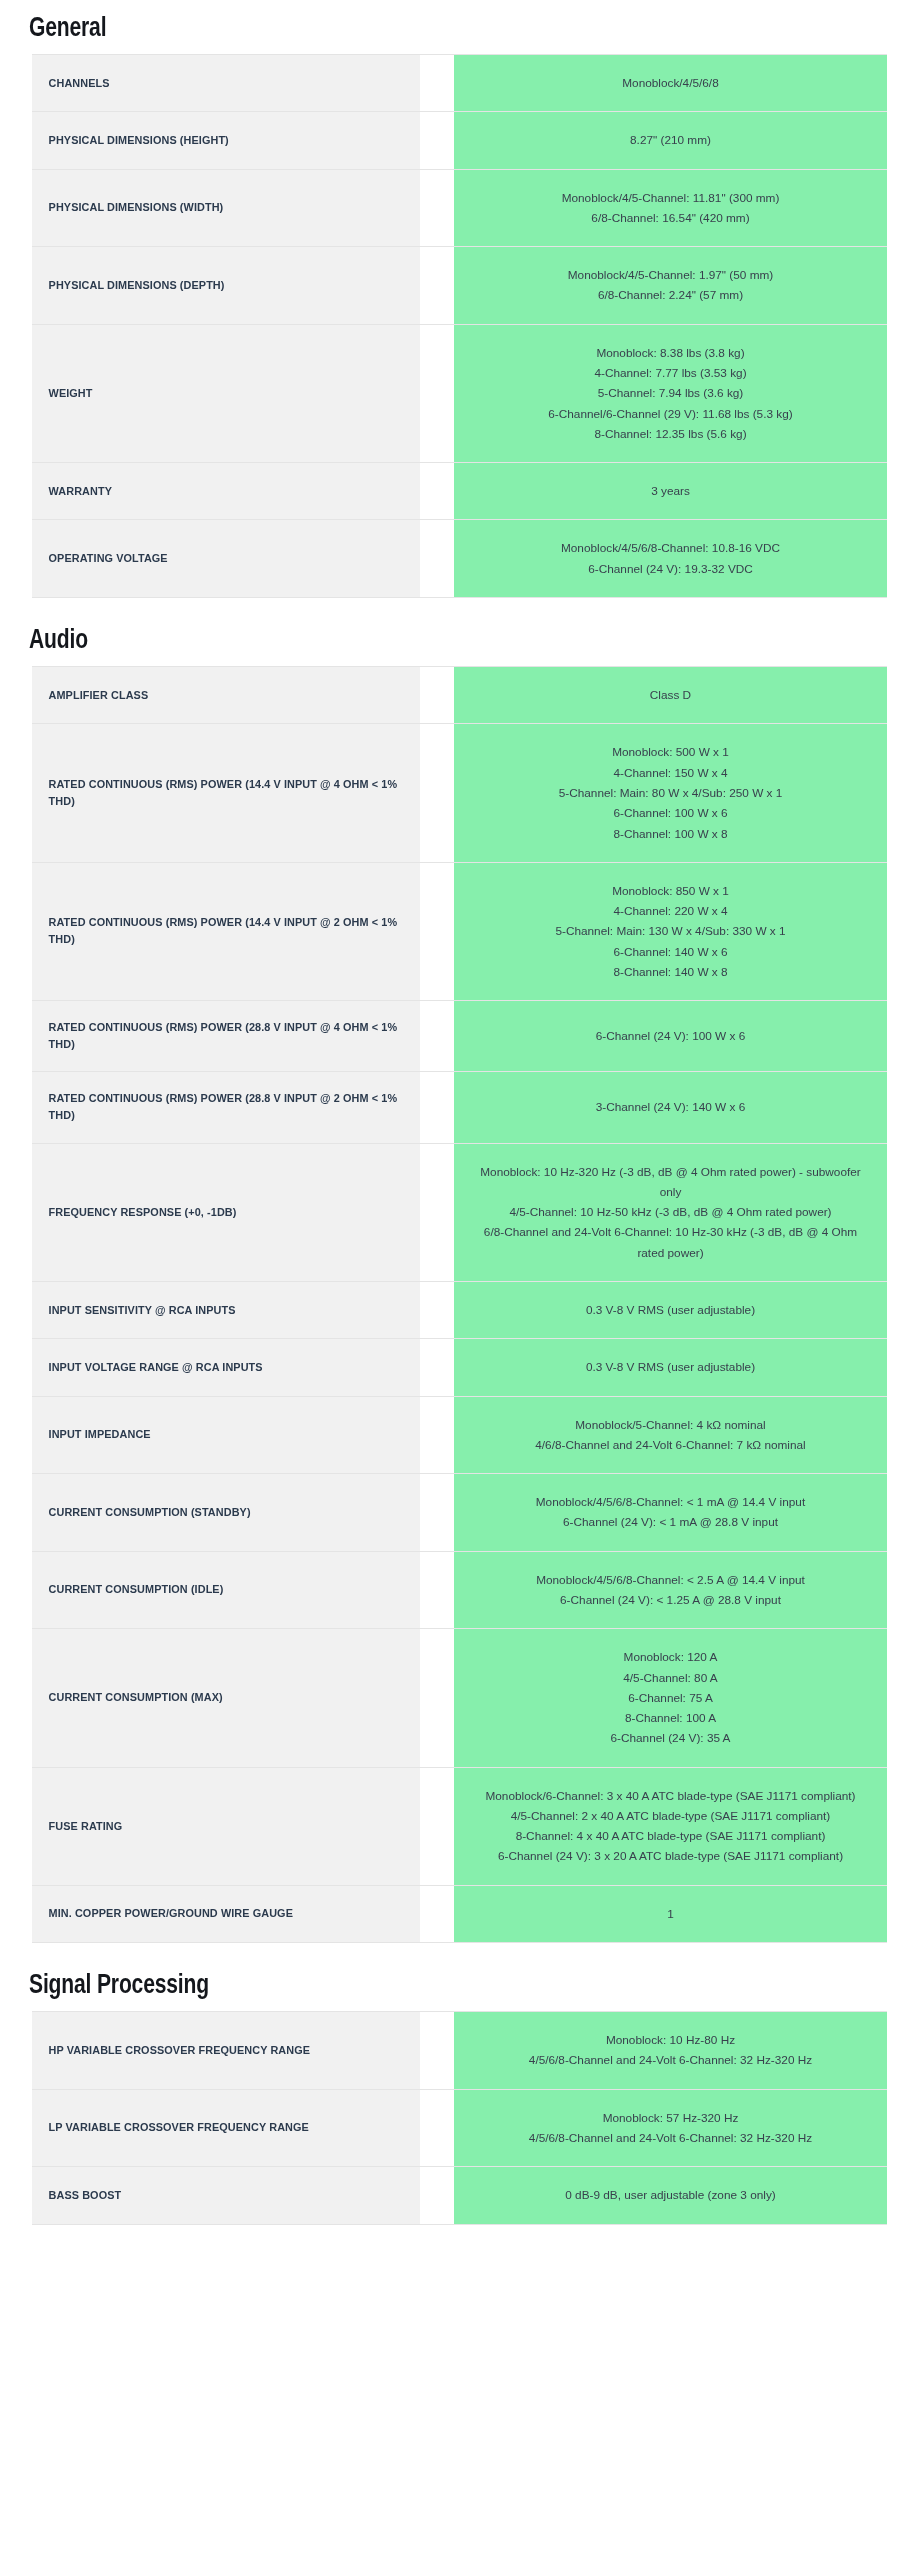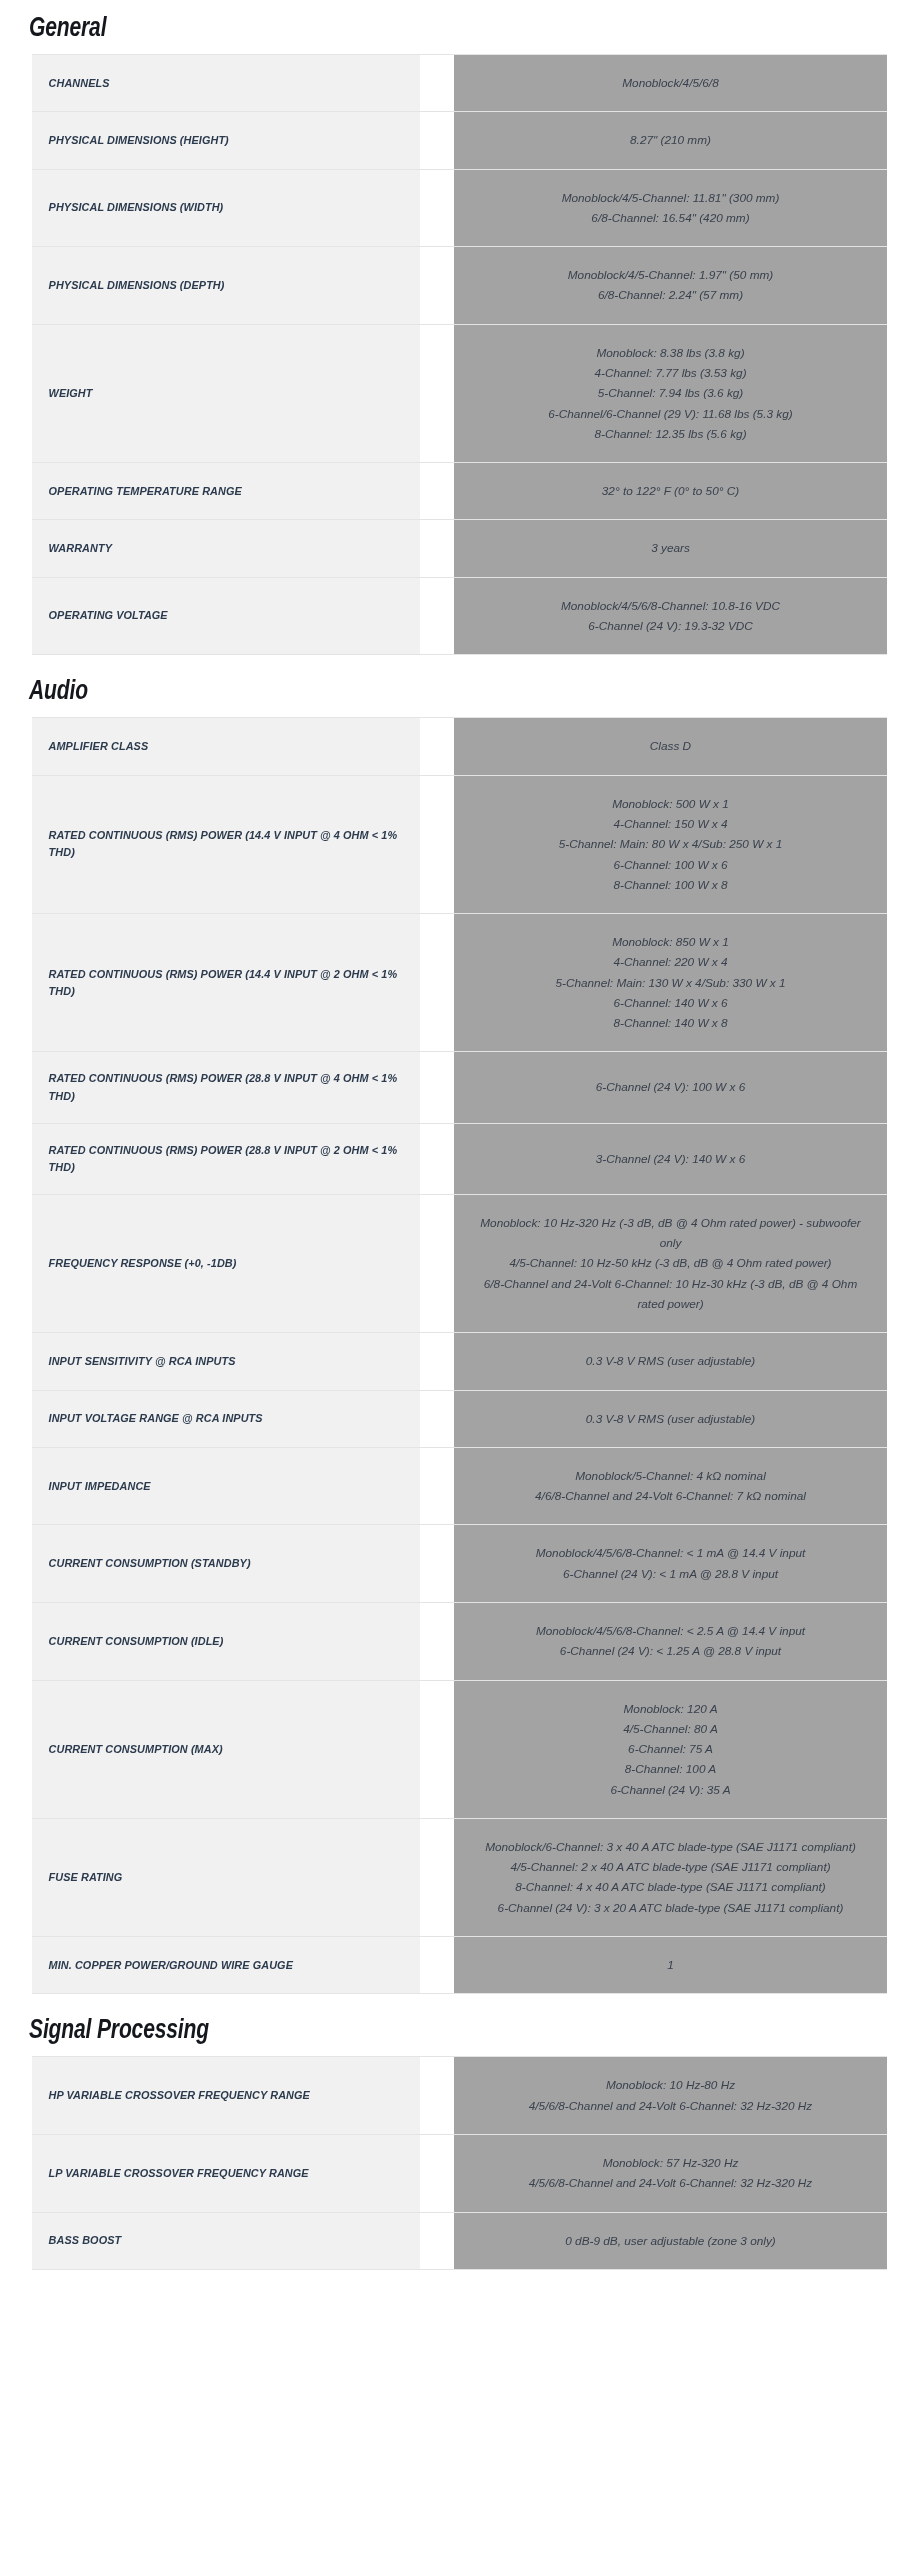--- a/index.html
+++ b/index.html
@@ -12,22 +12,21 @@
     font-family: "Liberation Sans", sans-serif;
     color: #2c3e50;
     -webkit-font-smoothing: antialiased;
   }
   .page {
     width: 919px;
     box-sizing: border-box;
     padding: 0 32px 0 32px;
   }
   .spec-section {
-    margin-bottom: 8px;
-    font-style: italic;
+    margin-bottom: 14px;
   }
   .section-heading {
     font-family: "Liberation Sans Narrow", "Liberation Sans", sans-serif;
     font-size: 27px;
     font-weight: 700;
     line-height: 1.1;
     color: #14171c;
     letter-spacing: -0.2px;
     padding: 13px 0 11.4px 0;
     margin: 0 0 0 -3.2px;
@@ -57,21 +56,21 @@
     font-weight: 700;
     line-height: 1.45;
     letter-spacing: 0.1px;
     color: #2b3a4d;
     text-transform: uppercase;
     box-sizing: border-box;
     transform: scaleX(0.92);
     transform-origin: left center;
   }
   .spec-value {
-    background: #a3a3a3;
+    background: #86efac;
     vertical-align: middle;
     padding: 18px 24px;
     font-size: 11.8px;
     font-weight: 400;
     line-height: 1.72;
     color: #38414d;
     text-align: center;
     box-sizing: border-box;
     white-space: pre-line;
   }
@@ -104,24 +103,20 @@
           </tr>
           <tr class="spec-row">
             <td class="spec-label">WEIGHT</td>
             <td class="spec-value">Monoblock: 8.38 lbs (3.8 kg)
 4-Channel: 7.77 lbs (3.53 kg)
 5-Channel: 7.94 lbs (3.6 kg)
 6-Channel/6-Channel (29 V): 11.68 lbs (5.3 kg)
 8-Channel: 12.35 lbs (5.6 kg)</td>
           </tr>
           <tr class="spec-row">
-            <td class="spec-label">OPERATING TEMPERATURE RANGE</td>
-            <td class="spec-value">32° to 122° F (0° to 50° C)</td>
-          </tr>
-          <tr class="spec-row">
             <td class="spec-label">WARRANTY</td>
             <td class="spec-value">3 years</td>
           </tr>
           <tr class="spec-row">
             <td class="spec-label">OPERATING VOLTAGE</td>
             <td class="spec-value">Monoblock/4/5/6/8-Channel: 10.8-16 VDC
 6-Channel (24 V): 19.3-32 VDC</td>
           </tr>
         </tbody>
       </table>

